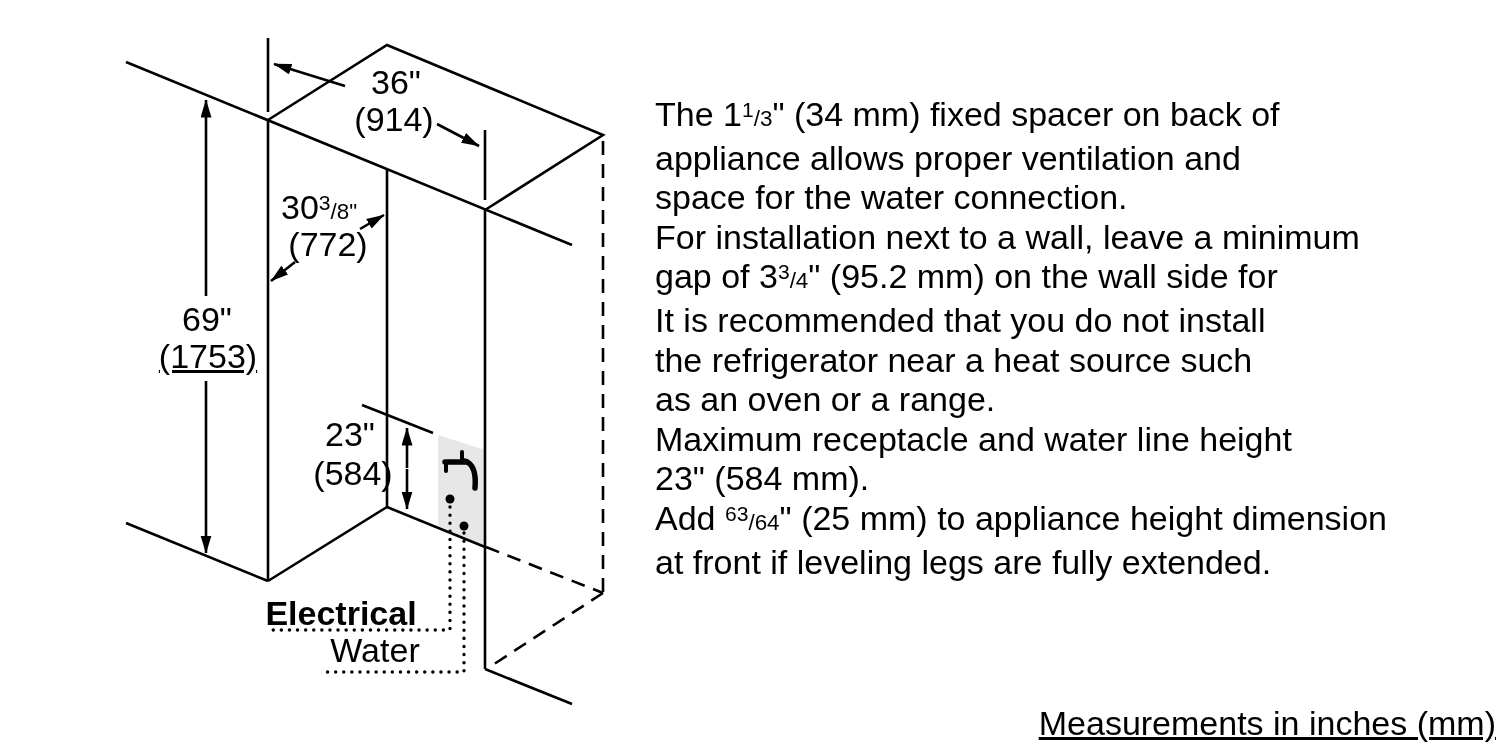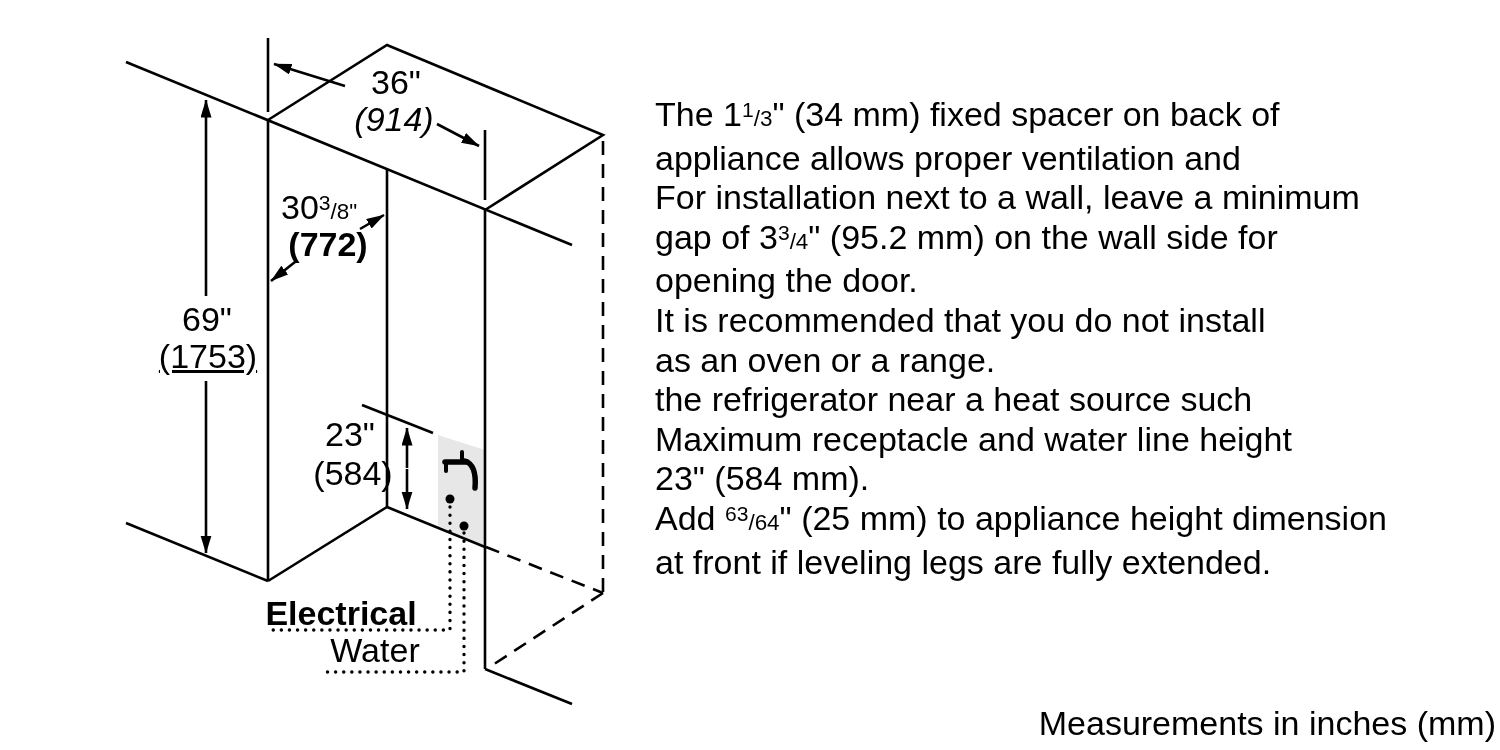--- a/index.html
+++ b/index.html
@@ -23,21 +23,21 @@
   .ctr{transform:translateX(-50%);}
   sup.frac{font-size:0.62em;vertical-align:0.42em;line-height:0;}
   .den{font-size:0.66em;}
   .note{
     position:absolute;left:655px;top:95px;
     font-size:34px;line-height:39.6px;
     white-space:nowrap;color:#000;
   }
   .footer{
     position:absolute;right:4px;top:704px;
-    font-size:34px;white-space:nowrap;color:#000;
+    font-size:34px;white-space:nowrap;color:#000;text-decoration:underline;
   }
 </style>
 </head>
 <body>
 
 <div class="stage">
 
   <svg width="660" height="750" viewBox="0 0 660 750">
     <defs>
       <marker id="ah" markerUnits="userSpaceOnUse" markerWidth="19" markerHeight="12" refX="17.5" refY="5.5" orient="auto">
@@ -92,43 +92,43 @@
     <circle cx="450" cy="499" r="4.5" fill="#000"></circle>
     <circle cx="464" cy="526" r="4.5" fill="#000"></circle>
 
     <g stroke="#000" stroke-width="3.4" fill="none" stroke-linecap="round" stroke-dasharray="0.1 8">
       <path d="M450,507 L450,630 L272,630"></path>
       <path d="M464,533 L464,672 L327,672"></path>
     </g>
   </svg>
 
   <div class="lbl ctr" style="left:396px;top:64px;">36"</div>
-  <div class="lbl ctr" style="left:394px;top:101px;font-style:italic;">(914)</div>
+  <div class="lbl ctr" style="left:394px;top:101px;">(914)</div>
 
   <div class="lbl" style="left:281px;top:189px;"><span>30</span><sup class="frac">3</sup><span class="den">/8"</span></div>
-  <div class="lbl ctr" style="left:328px;top:226px;font-weight:bold;">(772)</div>
+  <div class="lbl ctr" style="left:328px;top:226px;">(772)</div>
 
   <div class="lbl ctr" style="left:207px;top:301px;">69"</div>
   <div class="lbl ctr" style="left:208px;top:338px;text-decoration:underline;">(1753)</div>
 
   <div class="lbl ctr" style="left:350px;top:416px;">23"</div>
   <div class="lbl ctr" style="left:353px;top:455px;">(584)</div>
 
   <div class="lbl ctr" style="left:341px;top:595px;font-weight:bold;">Electrical</div>
   <div class="lbl ctr" style="left:375px;top:632px;">Water</div>
 
   <div class="note">
     <div><span>The 1</span><sup class="frac">1</sup><span class="den">/3</span><span>" (34 mm) fixed spacer on back of</span></div>
     <div><span>appliance allows proper ventilation and</span></div>
+    <div><span>space for the water connection.</span></div>
     <div><span>For installation next to a wall, leave a minimum</span></div>
     <div><span>gap of 3</span><sup class="frac">3</sup><span class="den">/4</span><span>" (95.2 mm) on the wall side for</span></div>
-    <div><span>opening the door.</span></div>
     <div><span>It is recommended that you do not install</span></div>
+    <div><span>the refrigerator near a heat source such</span></div>
     <div><span>as an oven or a range.</span></div>
-    <div><span>the refrigerator near a heat source such</span></div>
     <div><span>Maximum receptacle and water line height</span></div>
     <div><span>23" (584 mm).</span></div>
     <div><span>Add </span><sup class="frac">63</sup><span class="den">/64</span><span>" (25 mm) to appliance height dimension</span></div>
     <div><span>at front if leveling legs are fully extended.</span></div>
   </div>
 
   <div class="footer">Measurements in inches (mm)</div>
 
 </div>
 

